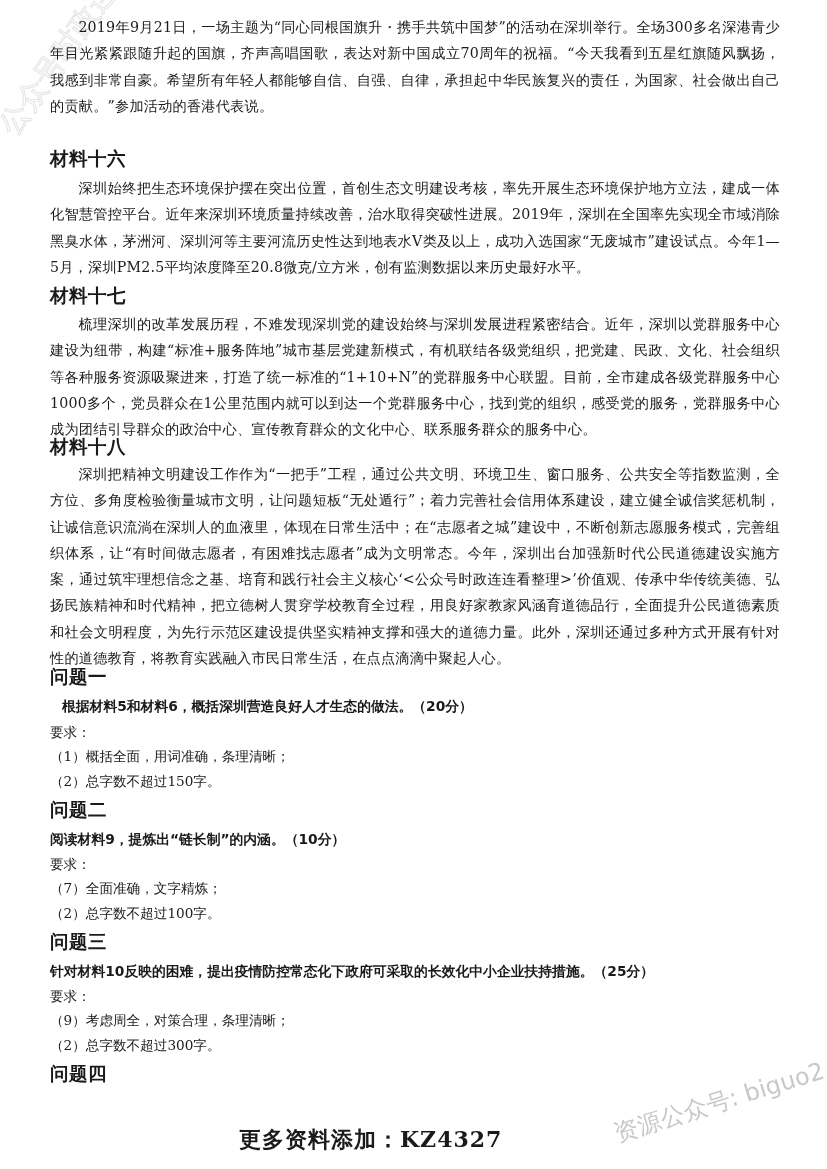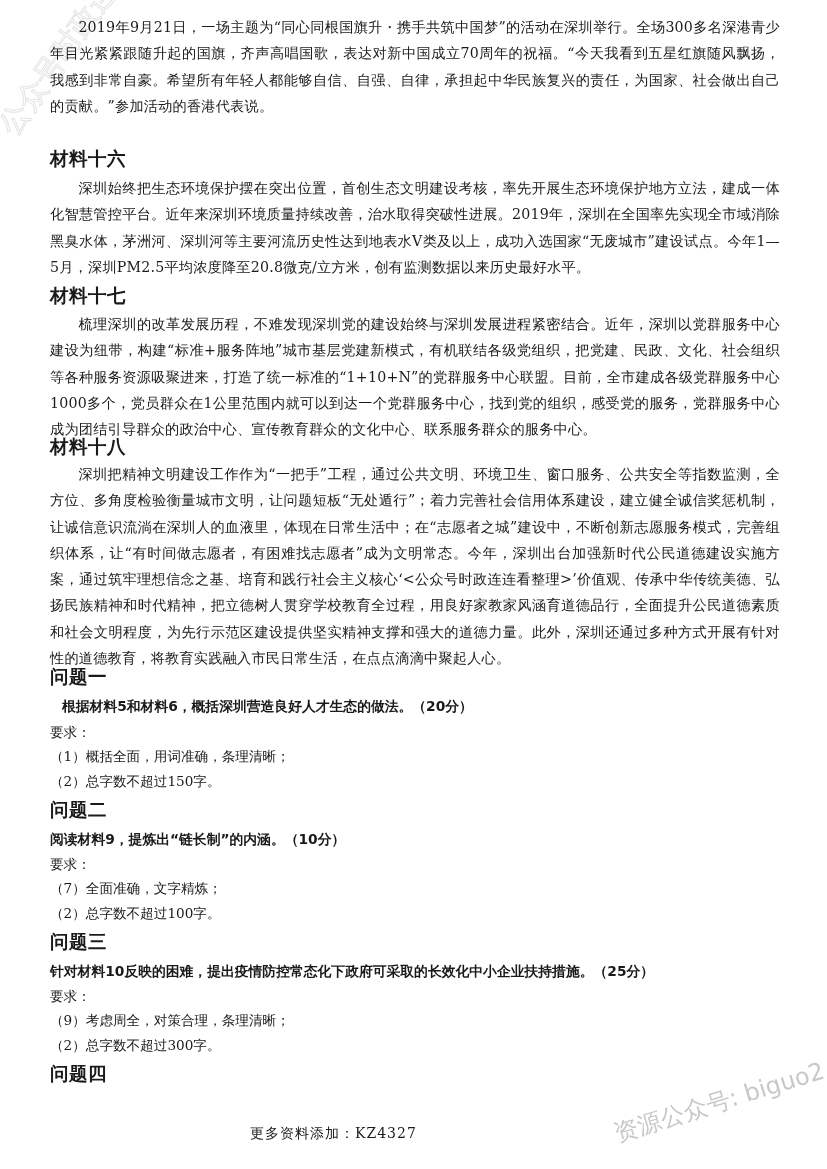--- a/index.html
+++ b/index.html
@@ -7,21 +7,21 @@
          font-family:"DejaVu Serif","Liberation Serif",serif; color:#1a1a1a; }
   .page { position:absolute; left:50px; top:0; width:730px; }
   .para { position:absolute; left:0; width:730px; font-size:14.2px; line-height:26.3px;
           text-align:justify; text-indent:2em; letter-spacing:0.2px; }
   .heading { position:absolute; left:0; font-size:18.5px; font-weight:bold;
              font-family:"DejaVu Sans","Liberation Sans",sans-serif; letter-spacing:0.5px; }
   .question { position:absolute; left:0; font-size:13.8px; font-weight:bold;
               font-family:"DejaVu Sans","Liberation Sans",sans-serif; }
   .req { position:absolute; left:0; font-size:13.6px; }
   .req-item { position:absolute; left:0; font-size:13.6px; }
-  .footer { position:absolute; left:250px; top:1125px; font-size:14px; font-weight:normal;
+  .footer { position:absolute; left:239px; top:1125px; font-size:22px; font-weight:bold;
             font-family:"DejaVu Serif","Liberation Serif",serif; letter-spacing:1px; }
   .wm-right { position:absolute; left:615px; top:1118px; font-size:24px; color:#c8c8c8;
               transform:rotate(-17deg); transform-origin:left center;
               font-family:"DejaVu Sans","Liberation Sans",sans-serif; white-space:nowrap; }
   .wm-left { position:absolute; left:-10px; top:120px; font-size:30px; color:transparent;
              -webkit-text-stroke:1px #d8d8d8; transform:rotate(-55deg);
              transform-origin:left top; white-space:nowrap;
              font-family:"DejaVu Sans","Liberation Sans",sans-serif; opacity:0.7; }
 </style>
 </head>

